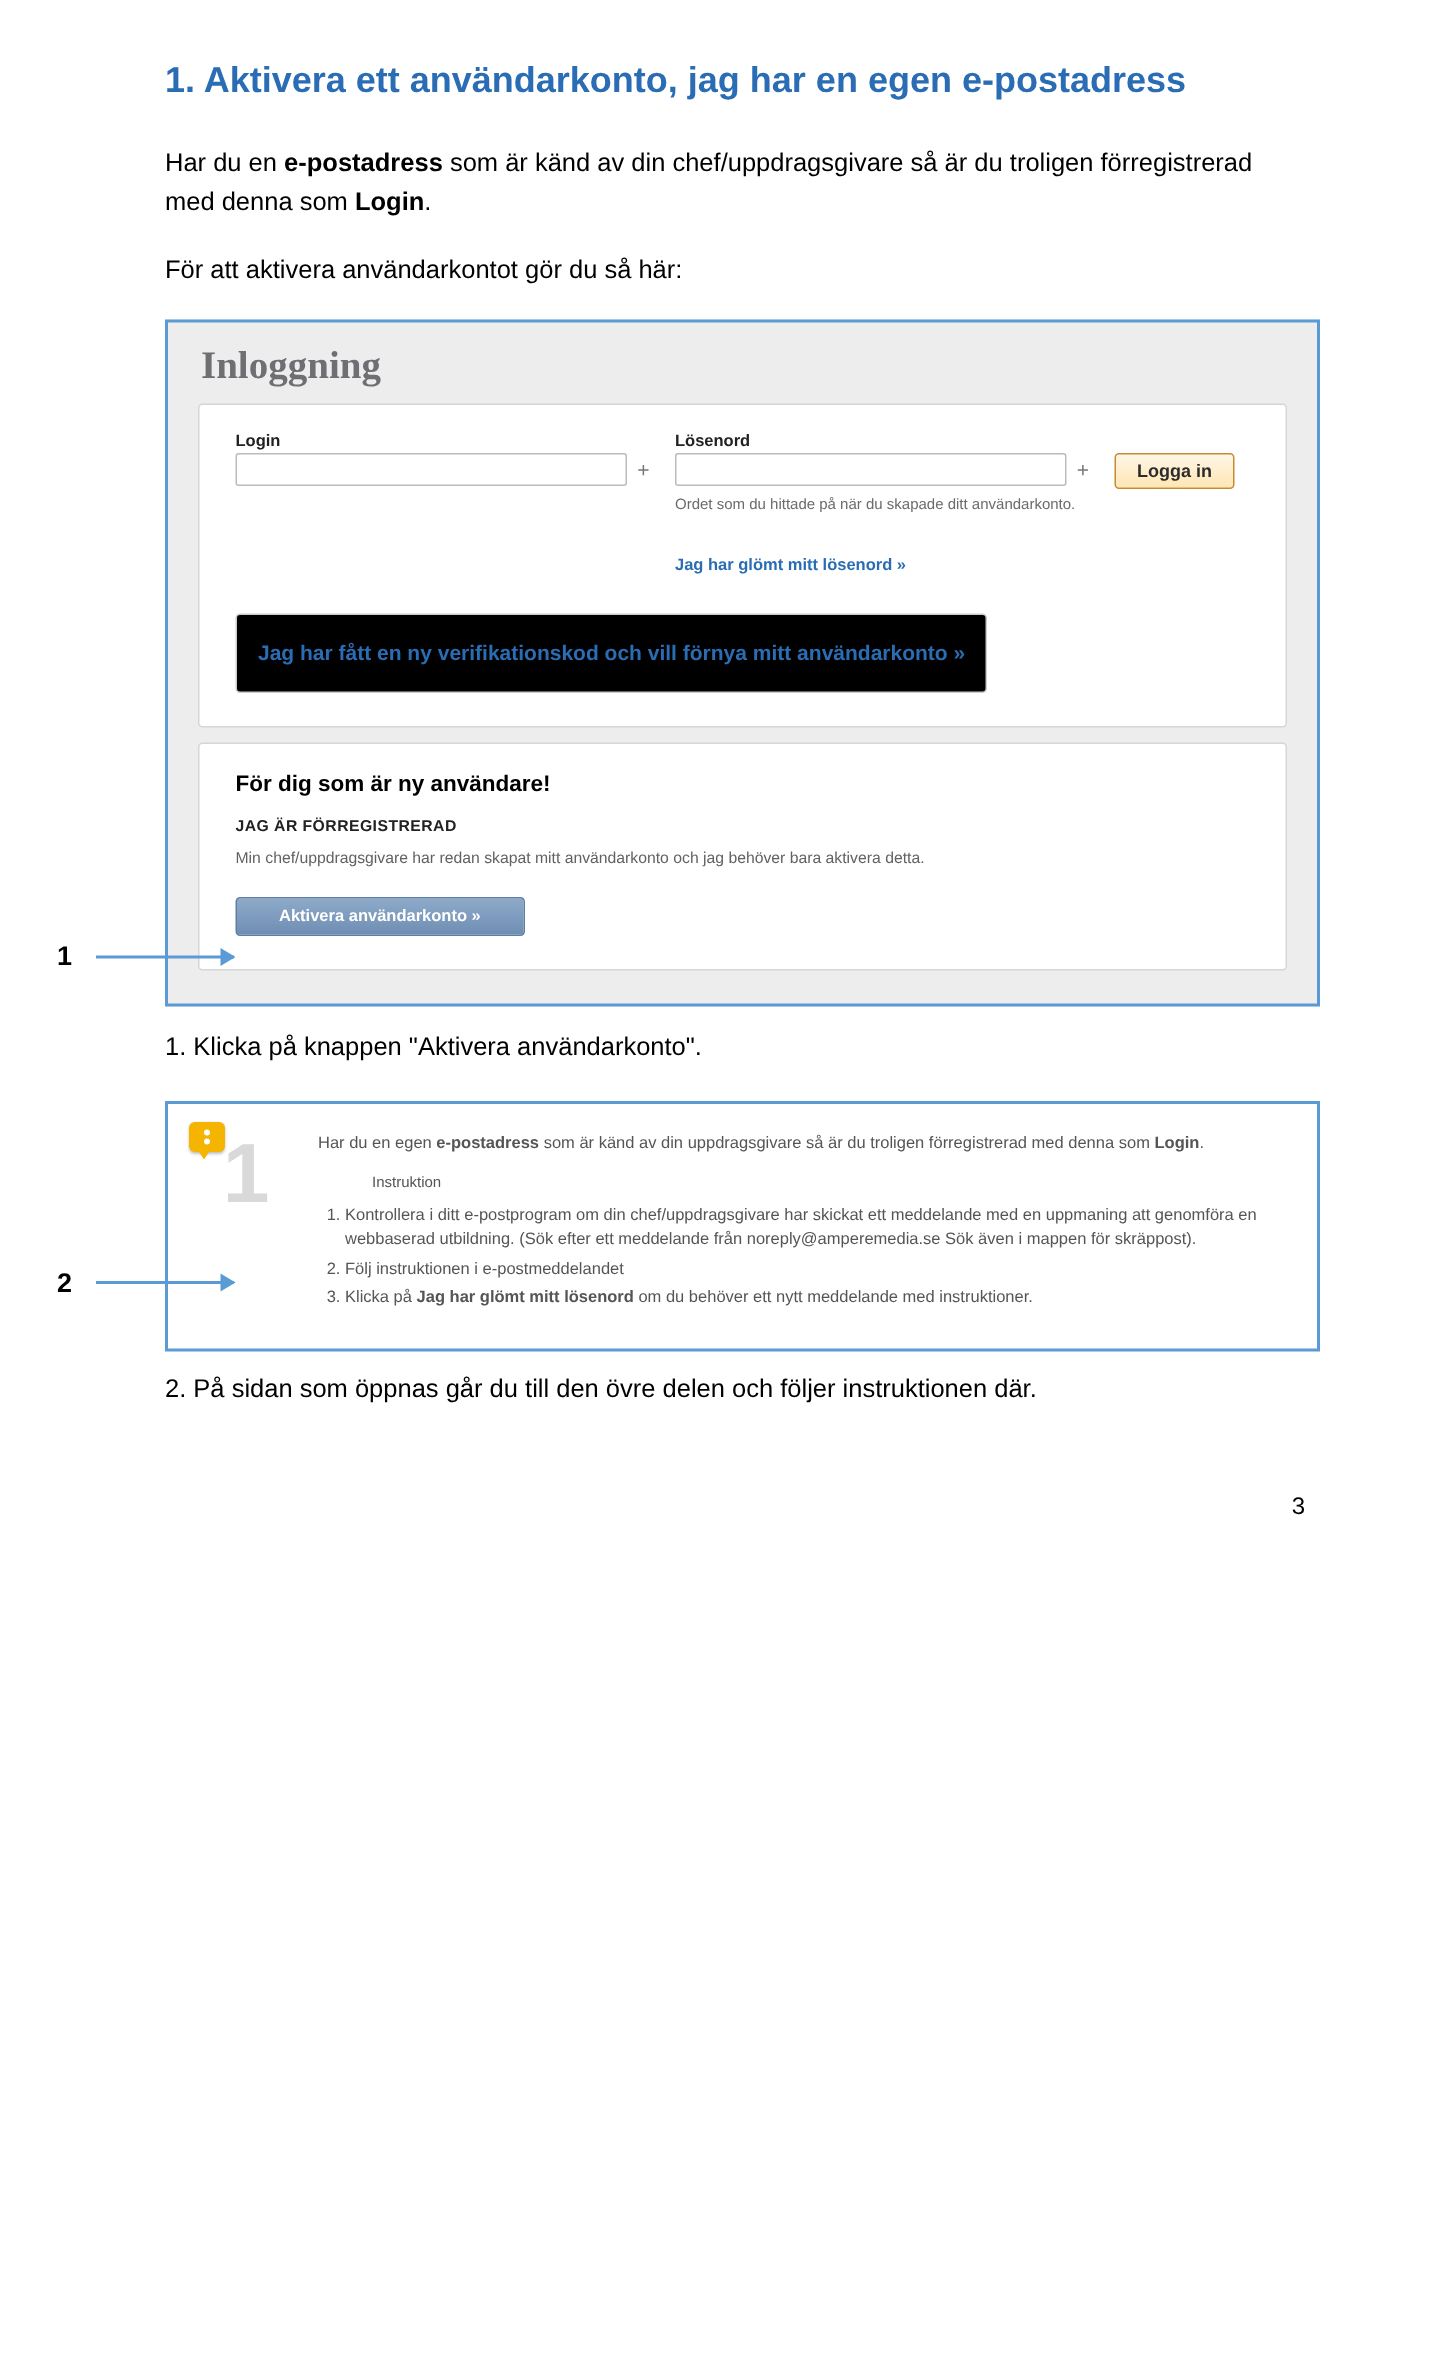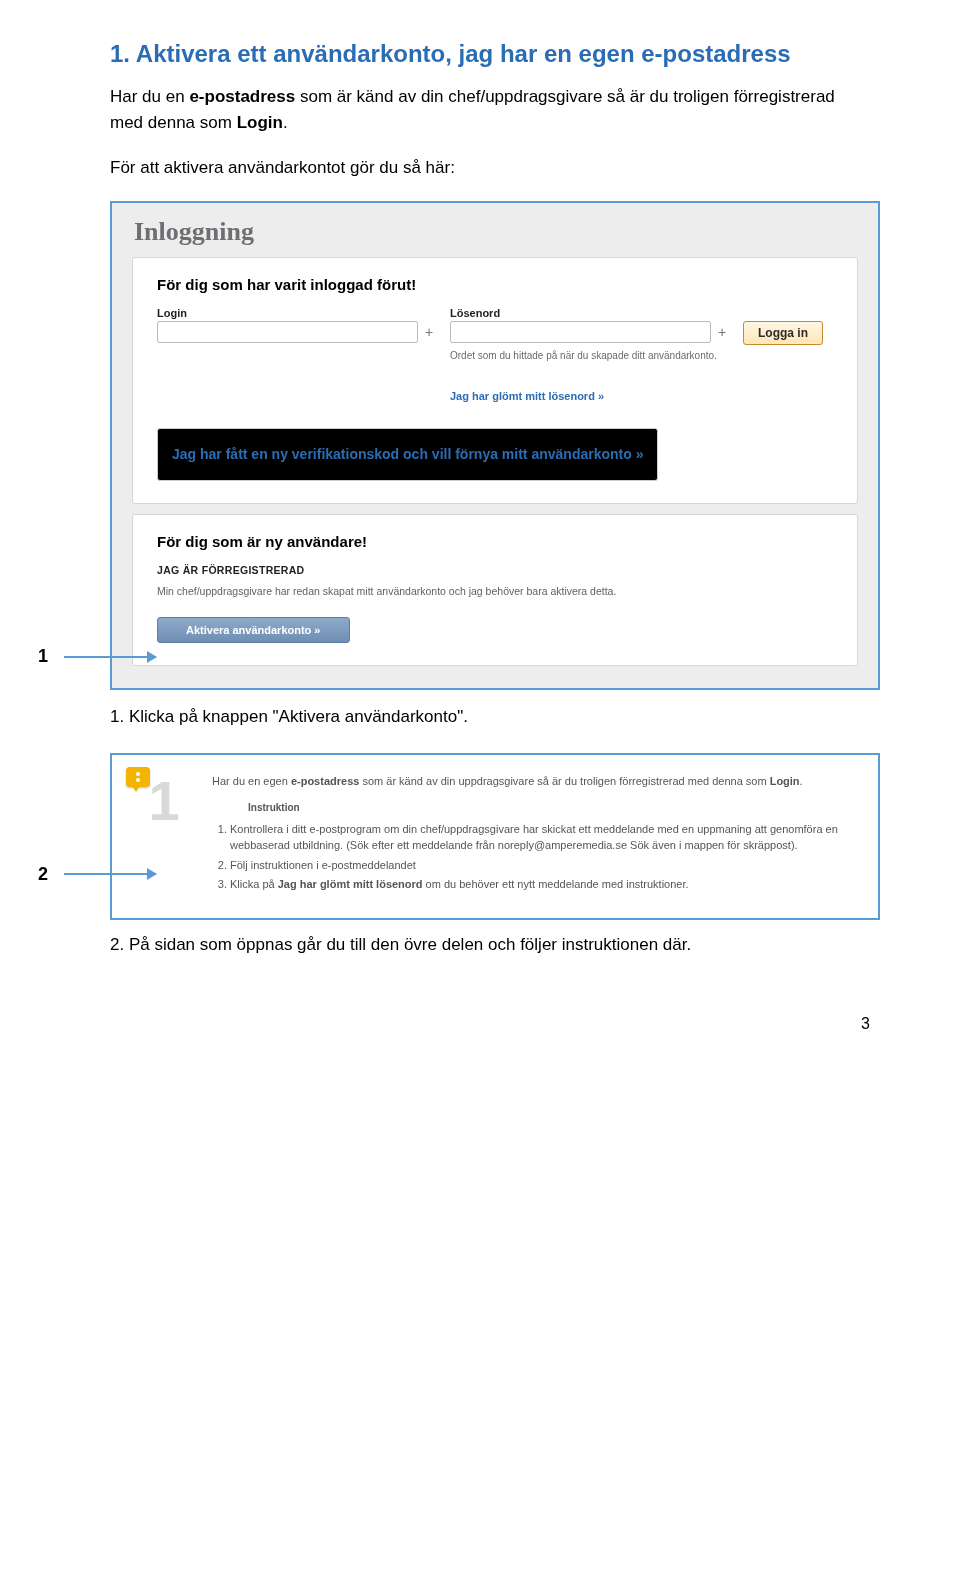--- a/index.html
+++ b/index.html
@@ -9,21 +9,21 @@
     width: 960px;
     margin: 0 auto;
     padding: 40px 90px 60px 110px;
     color: #000;
     font-size: 16px;
   }
   .title {
     color: #2a6db4;
     font-size: 24px;
     font-weight: bold;
-    margin-bottom: 16px;
+    margin-bottom: 28px;
   }
   .body-text {
     font-size: 17px;
     line-height: 1.5;
     margin-bottom: 20px;
   }
   .body-text .bold { font-weight: bold; }
   
   .callout-row {
     display: flex;
@@ -216,21 +216,21 @@
     width: 4px; height: 4px; background: #fff; border-radius: 50%;
     box-shadow: 0 6px 0 #fff;
     position: relative; top: -3px;
   }
   .f2-body { flex: 1; font-size: 11px; color: #555; line-height: 1.5; }
   .f2-lead { margin-bottom: 10px; }
   .f2-lead .b { font-weight: bold; color: #555; }
   .f2-lead .lb { font-weight: bold; }
   .instr-h {
     font-size: 10px;
-    font-weight: bold;
+    font-weight: normal;
     color: #555;
     margin-bottom: 6px;
     padding-left: 36px;
   }
   .f2-body ol { margin-left: 18px; }
   .f2-body ol li { margin-bottom: 3px; }
   .f2-body .lk { font-weight: bold; color: #555; }
 
   .step-text {
     font-size: 17px;
@@ -253,21 +253,20 @@
   <span>Har du en </span><span class="bold">e-postadress</span><span> som är känd av din chef/uppdragsgivare så är du troligen förregistrerad med denna som </span><span class="bold">Login</span><span>.</span>
 </p>
 
 <p class="body-text">För att aktivera användarkontot gör du så här:</p>
 
 <div style="margin-left:-72px; margin-right:-10px;">
 <div class="frame" style="margin-left:72px;">
   <div class="hdr">Inloggning</div>
 
   <div class="panel">
-    <h3>För dig som har varit inloggad förut!</h3>
     <div class="login-grid">
       <div class="lg-col">
         <div class="lg-label">Login</div>
         <div class="lg-input-row">
           <div class="lg-input"></div>
           <div class="plus">+</div>
         </div>
       </div>
       <div class="lg-col">
         <div class="lg-label">Lösenord</div>

